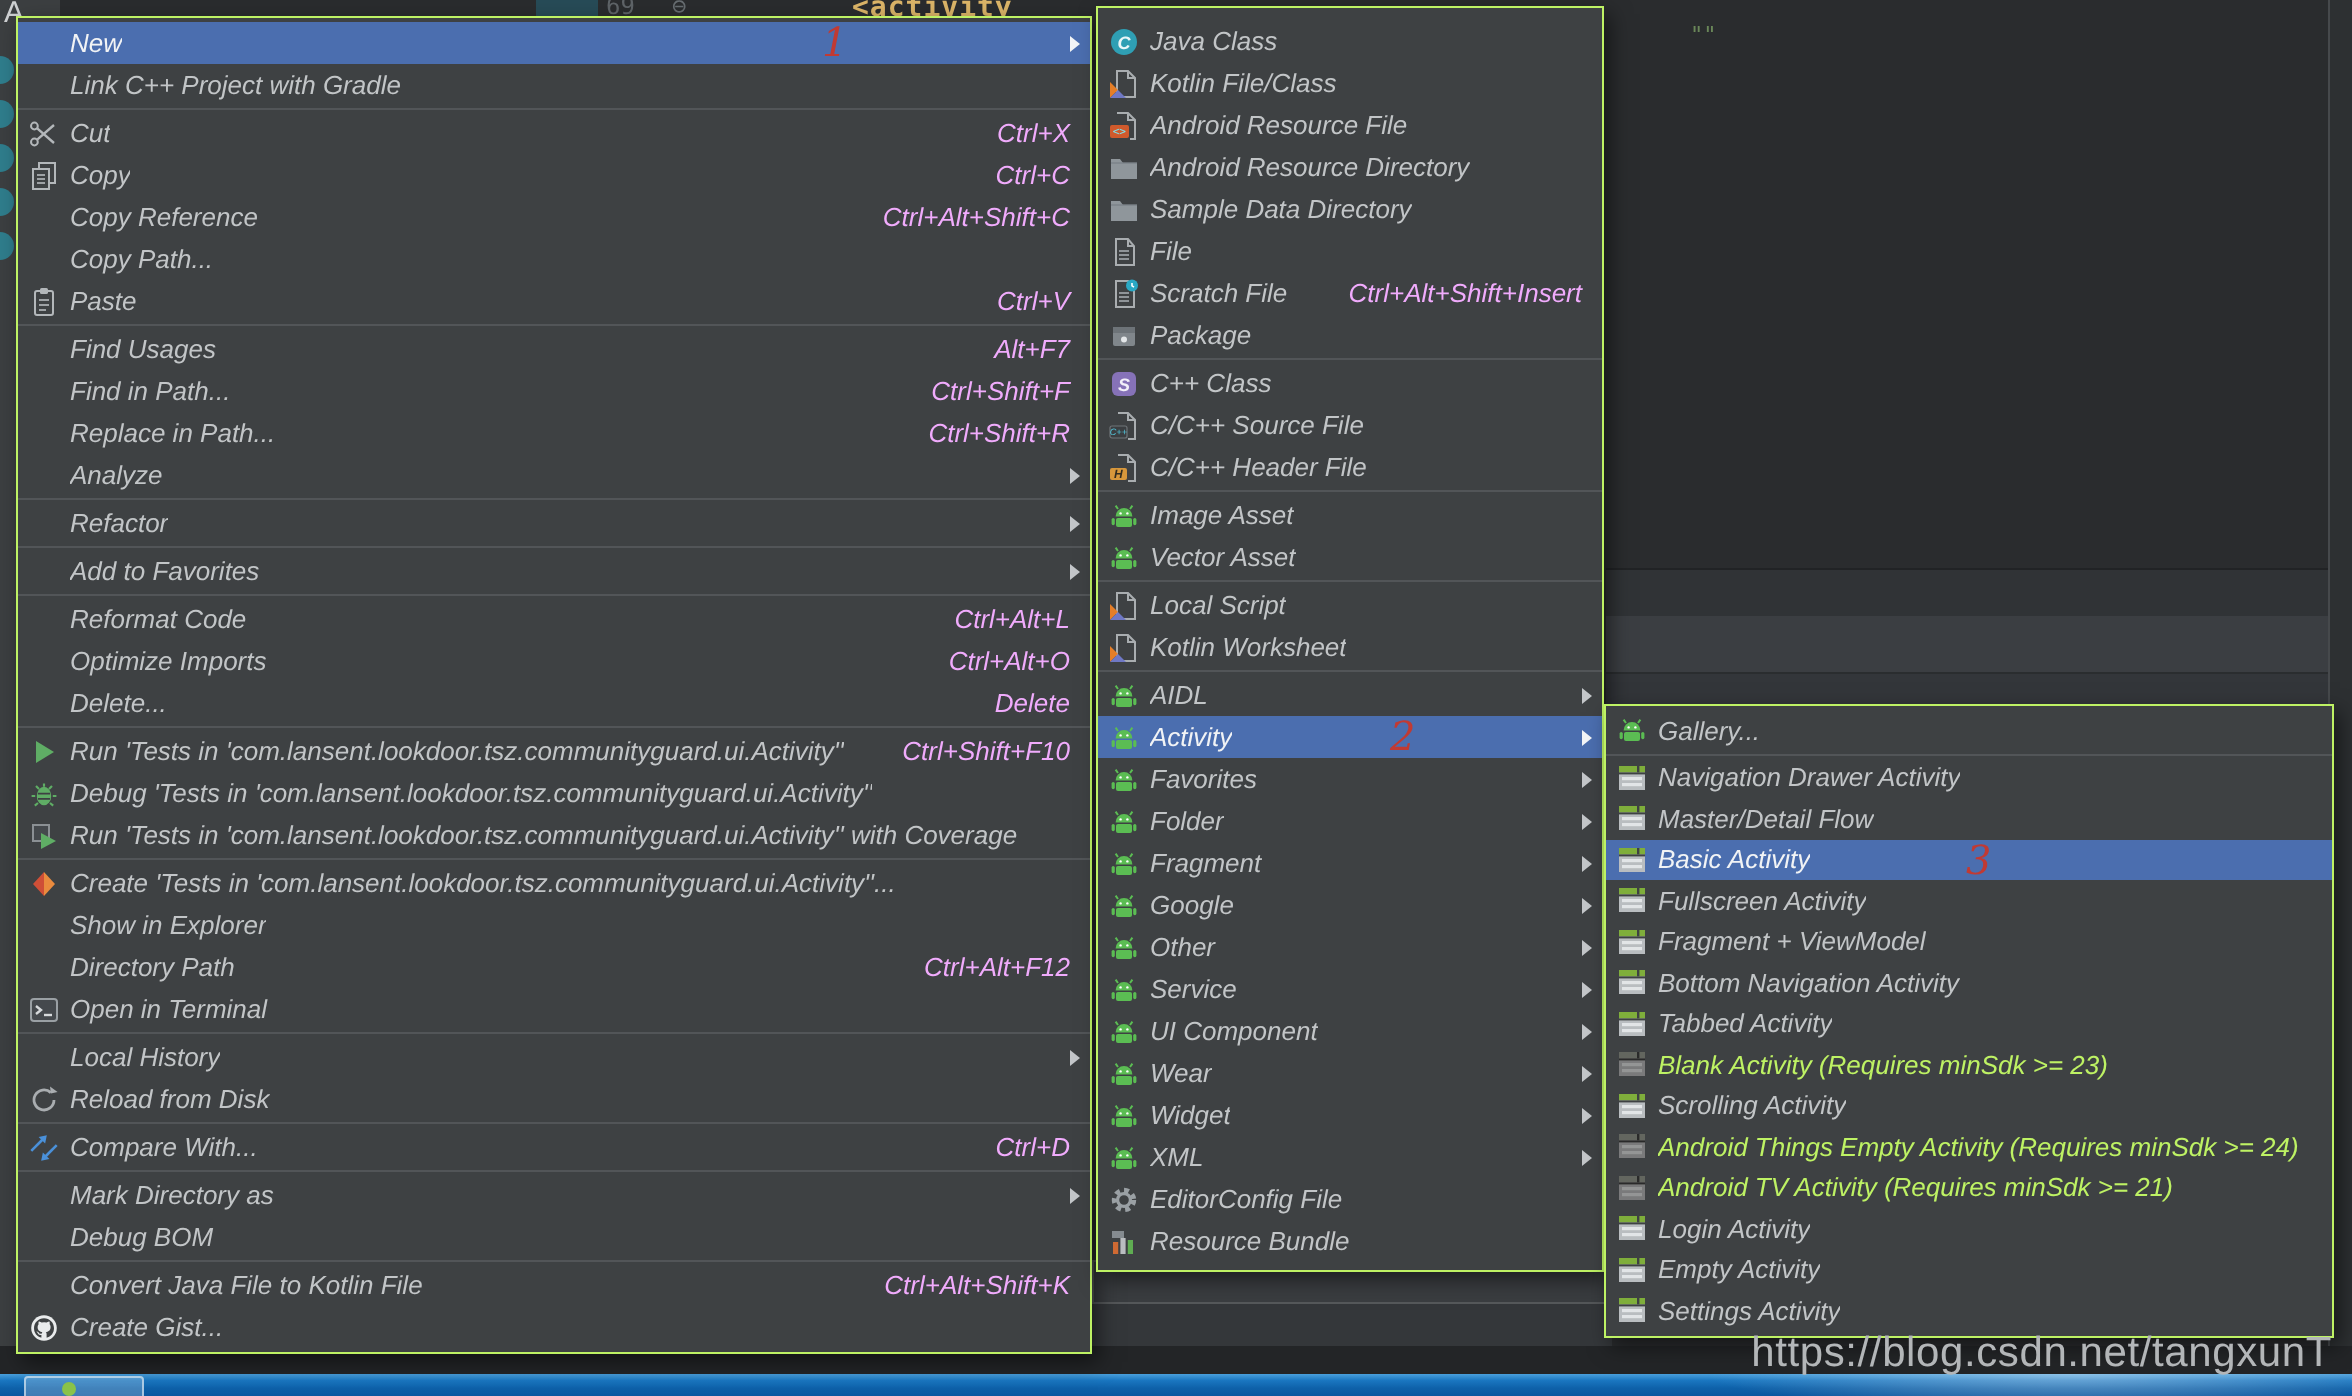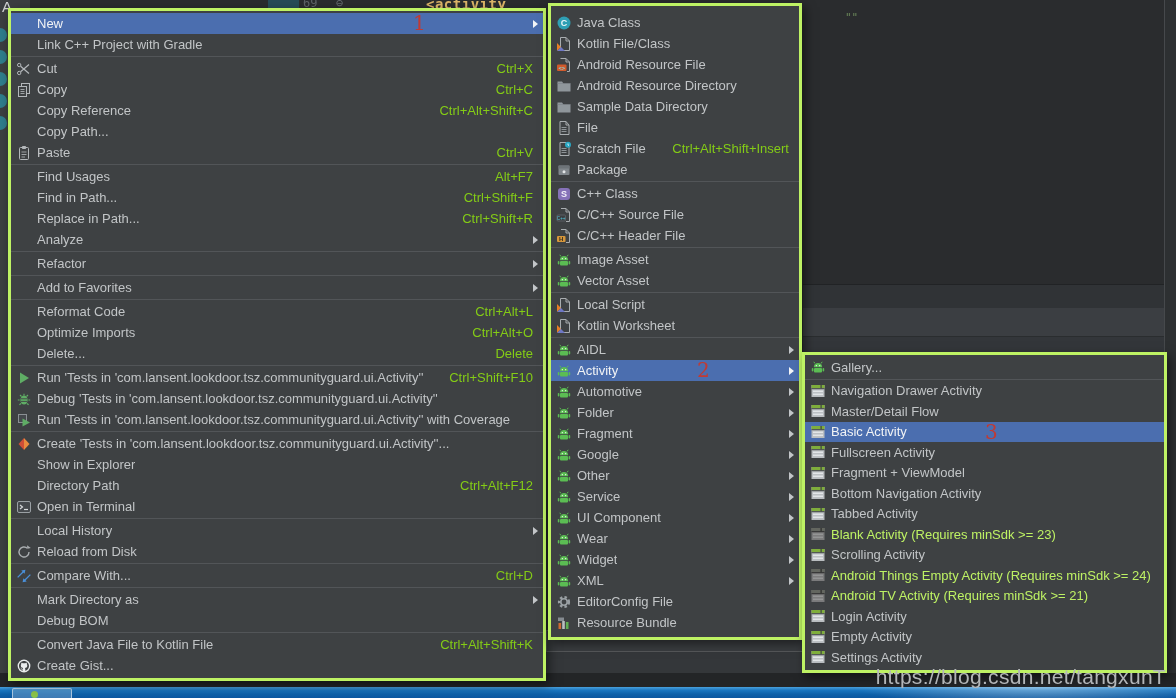--- a/index.html
+++ b/index.html
@@ -37,35 +37,35 @@
     position:absolute;left:12px;top:1px;width:58px;height:12px;
     background:rgba(255,255,255,.22);border:1px solid rgba(255,255,255,.55);border-radius:2px;
   }
   #taskbar-app-dot{position:absolute;left:18px;top:2px;width:7px;height:7px;border-radius:50%;background:#8bc34a;}
   #watermark{
     position:absolute;right:10px;top:665px;z-index:9;
     color:#b3b6b8;font-size:21px;letter-spacing:.3px;
   }
   
   .menu{
-    position:absolute;background:#3e4143;border:3px solid #bef264;
-    box-shadow:3px 4px 10px rgba(0,0,0,.5);box-sizing:border-box;z-index:2;
+    position:absolute;background:#3e4143;border:1px solid #bef264;
+    box-shadow:3px 4px 10px rgba(0,0,0,.5);box-sizing:border-box;z-index:2;font-style:italic;
   }
   #menu-main{left:8px;top:8px;width:538px;padding:2px 0;z-index:2;}
   #menu-new{left:548px;top:3px;width:254px;padding:6px 0 4px 0;z-index:3;}
   #menu-activity{left:802px;top:352px;width:365px;padding:2px 0;z-index:4;}
   .row{
     position:relative;display:flex;align-items:center;height:21px;
     padding:0 10px 0 5px;color:#c2c5c7;cursor:default;white-space:nowrap;
   }
   #menu-activity .row{height:20.5px;}
   .row .ico{width:16px;height:16px;margin-right:5px;flex:none;display:flex;align-items:center;justify-content:center;}
   .row .ico svg{display:block;}
   .row .lbl{white-space:nowrap;overflow:hidden;}
-  .row .sc{margin-left:auto;padding-left:22px;color:#84cc16;}
+  .row .sc{margin-left:auto;padding-left:22px;color:#f0abfc;}
   .row.selected{background:#4b6eaf;color:#f1f3f5;}
   .row.disabled{color:#bef264;}
   .row.disabled .ico{filter:grayscale(.9) brightness(.65);}
   .sep{height:1px;background:#525558;margin:1px 0;}
   .arrow{
     position:absolute;right:5px;top:50%;transform:translateY(-50%);
     width:0;height:0;border-style:solid;border-width:4px 0 4px 5px;
     border-color:transparent transparent transparent #c3c6c9;
   }
   .row.selected .arrow{border-left-color:#f3f5f7;}
@@ -528,21 +528,21 @@
         <svg width="16" height="16" viewBox="0 0 16 16">
           <path d="M3.8 8.2a4.2 4.2 0 0 1 8.4 0z" fill="#5bbd53"></path>
           <circle cx="6.3" cy="6.7" r=".6" fill="#fff"></circle>
           <circle cx="9.7" cy="6.7" r=".6" fill="#fff"></circle>
           <path d="M5 4.5L3.8 2.8M11 4.5l1.2-1.7" stroke="#5bbd53" stroke-width="1"></path>
           <rect x="4" y="9" width="8" height="4.5" rx="1" fill="#5bbd53"></rect>
           <rect x="1.8" y="9" width="1.6" height="3.6" rx=".8" fill="#5bbd53"></rect>
           <rect x="12.6" y="9" width="1.6" height="3.6" rx=".8" fill="#5bbd53"></rect>
         </svg>
       </span>
-      <span class="lbl">Automotive</span>
+      <span class="lbl">Favorites</span>
       <span class="arrow"></span>
     </div>
     <div class="row">
       <span class="ico">
         <svg width="16" height="16" viewBox="0 0 16 16">
           <path d="M3.8 8.2a4.2 4.2 0 0 1 8.4 0z" fill="#5bbd53"></path>
           <circle cx="6.3" cy="6.7" r=".6" fill="#fff"></circle>
           <circle cx="9.7" cy="6.7" r=".6" fill="#fff"></circle>
           <path d="M5 4.5L3.8 2.8M11 4.5l1.2-1.7" stroke="#5bbd53" stroke-width="1"></path>
           <rect x="4" y="9" width="8" height="4.5" rx="1" fill="#5bbd53"></rect>

